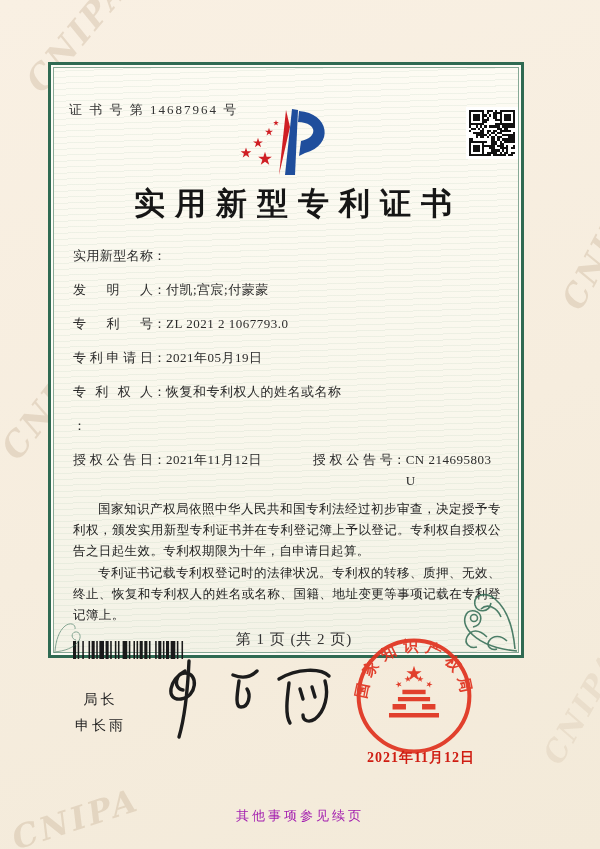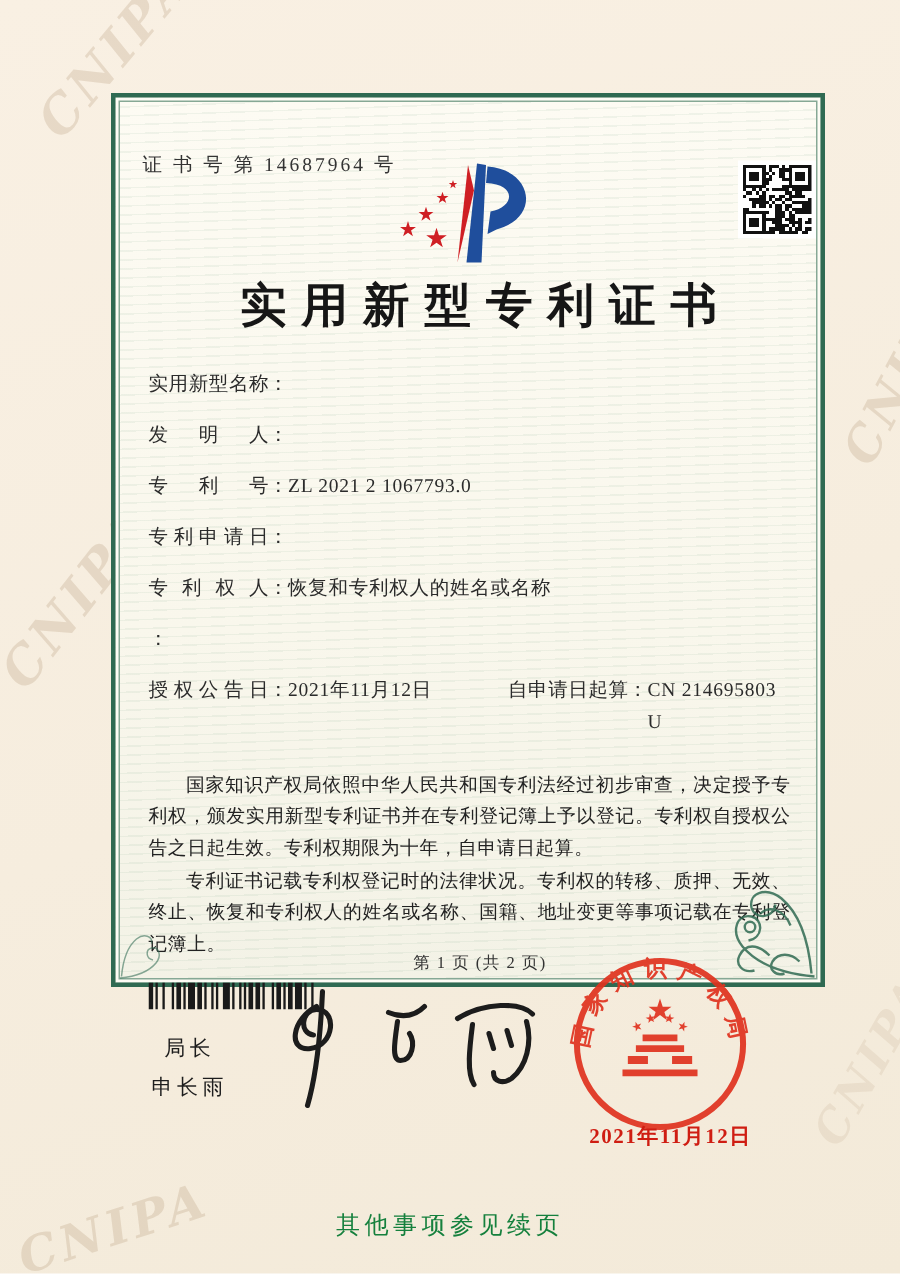--- a/index.html
+++ b/index.html
@@ -7,50 +7,50 @@
     width:600px;height:849px;position:relative;overflow:hidden;
     background:linear-gradient(160deg,#f9f0e3 0%,#f6edde 55%,#f3ead9 100%);
     font-family:"Liberation Serif","DejaVu Serif",serif;
     color:#2b2b2b;
   }
   .wm{
     position:absolute;font-family:"DejaVu Serif",serif;font-style:italic;font-weight:bold;
     color:rgba(168,138,100,0.22);letter-spacing:3px;pointer-events:none;user-select:none;
   }
   .frame{
-    position:absolute;left:74px;top:62px;width:476px;height:596px;box-sizing:border-box;
+    position:absolute;left:48px;top:62px;width:476px;height:596px;box-sizing:border-box;
     border:3px solid #2f6a52;
     box-shadow:inset 0 0 0 2px #fdfcf5, inset 0 0 0 3px #86a895;
     background:
       repeating-linear-gradient(178deg, rgba(120,165,135,0.10) 0 1px, rgba(0,0,0,0) 1px 6px),
       linear-gradient(#fdfbf3 0%,#f9f7ec 60%,#f3f2e6 100%);
   }
   .cert-no{position:absolute;left:18px;top:36px;font-size:13px;letter-spacing:2px;color:#333;}
   .logo{position:absolute;left:178px;top:36px;width:120px;height:80px;}
   .qr{position:absolute;left:415px;top:42px;width:52px;height:52px;background:#fff;padding:3px;box-sizing:border-box;}
   .title{position:absolute;left:0;right:0;top:118px;text-align:center;font-size:31px;font-weight:bold;letter-spacing:10px;color:#161616;padding-left:24px;}
   .main{position:absolute;left:22px;right:20px;top:180px;font-size:13px;}
   .row{display:flex;margin-bottom:13px;line-height:21px;}
   .lbl{flex:0 0 80px;text-align:justify;text-align-last:justify;letter-spacing:0;}
   .colon{flex:0 0 auto;}
   .val{flex:1;letter-spacing:0.5px;}
-  .dual{display:flex;margin-bottom:22px;line-height:21px;}
+  .dual{display:flex;margin-bottom:8px;line-height:21px;}
   .pair{display:flex;}
   .pair.first{flex:0 0 56%;}
   .paras{margin-top:6px;}
   .para{font-size:12.5px;line-height:21px;text-align:justify;text-indent:2em;letter-spacing:0.4px;color:#222;margin:0 0 1px 0;}
   .barcode{margin-top:14px;height:18px;}
   .sig-labels{position:absolute;left:24px;top:622px;font-size:14px;letter-spacing:3px;line-height:26px;color:#1d1d1d;text-align:center;}
   .sig-script{position:absolute;left:100px;top:590px;width:210px;height:95px;}
   .seal{position:absolute;left:296px;top:564px;width:134px;height:134px;opacity:0.92;}
   .seal-date{position:absolute;left:294px;top:684px;width:152px;text-align:center;font-size:14px;font-weight:bold;color:#cf1d12;letter-spacing:1px;}
-  .page-ind{position:absolute;left:0;right:0;bottom:6px;text-align:center;font-size:11px;letter-spacing:1px;color:#333;padding-left:16px;}
+  .page-ind{position:absolute;left:0;right:0;bottom:6px;text-align:center;font-size:15px;letter-spacing:1px;color:#333;padding-left:16px;}
   .fl-br{position:absolute;right:2px;bottom:2px;}
   .fl-bl{position:absolute;left:2px;bottom:2px;transform:scaleX(-1);opacity:0.7;}
-  .footer-note{position:absolute;left:0;right:0;top:807px;text-align:center;font-size:16px;letter-spacing:3px;color:#15803d;}
+  .footer-note{position:absolute;left:0;right:0;top:807px;text-align:center;font-size:13px;letter-spacing:3px;color:#a21caf;}
 </style>
 </head>
 <body>
 
 <div class="wm" style="left:8px;top:14px;font-size:34px;transform:rotate(-50deg);">CNIPA</div>
 <div class="wm" style="left:-18px;top:380px;font-size:34px;transform:rotate(-52deg);">CNIPA</div>
 <div class="wm" style="left:536px;top:230px;font-size:32px;transform:rotate(-62deg);">CNIPA</div>
 <div class="wm" style="left:10px;top:800px;font-size:32px;transform:rotate(-18deg);">CNIPA</div>
 <div class="wm" style="left:388px;top:250px;font-size:30px;transform:rotate(-50deg);opacity:0.55;">CNIPA</div>
 <div class="wm" style="left:520px;top:690px;font-size:30px;transform:rotate(-60deg);opacity:0.6;">CNIPA</div>
@@ -252,46 +252,48 @@
   <div class="title">实用新型专利证书</div>
 
   <div class="main">
     <div class="row">
       <span class="lbl">实用新型名称</span>
         <span class="colon">：</span>
     </div>
     <div class="row">
       <span class="lbl">发明人</span>
         <span class="colon">：</span>
+      <span class="val">付凯;宫宸;付蒙蒙</span>
     </div>
     <div class="row">
       <span class="lbl">专利号</span>
         <span class="colon">：</span>
       <span class="val">ZL 2021 2 1067793.0</span>
     </div>
     <div class="row">
       <span class="lbl">专利申请日</span>
         <span class="colon">：</span>
+      <span class="val">2021年05月19日</span>
     </div>
     <div class="row">
       <span class="lbl">专利权人</span>
         <span class="colon">：</span>
       <span class="val">恢复和专利权人的姓名或名称</span>
     </div>
     <div class="row">
         <span class="colon">：</span>
     </div>
     <div class="dual">
       <span class="pair first">
         <span class="lbl">授权公告日</span>
           <span class="colon">：</span>
         <span class="val">2021年11月12日</span>
       </span>
       <span class="pair">
-        <span class="lbl">自申请日起算</span>
+        <span class="lbl">授权公告号</span>
           <span class="colon">：</span>
         <span class="val">CN 214695803 U</span>
       </span>
     </div>
 
     <div class="paras">
       <p class="para">国家知识产权局依照中华人民共和国专利法经过初步审查，决定授予专利权，颁发实用新型专利证书并在专利登记簿上予以登记。专利权自授权公告之日起生效。专利权期限为十年，自申请日起算。</p>
       <p class="para">专利证书记载专利权登记时的法律状况。专利权的转移、质押、无效、终止、恢复和专利权人的姓名或名称、国籍、地址变更等事项记载在专利登记簿上。</p>
     </div>
 

